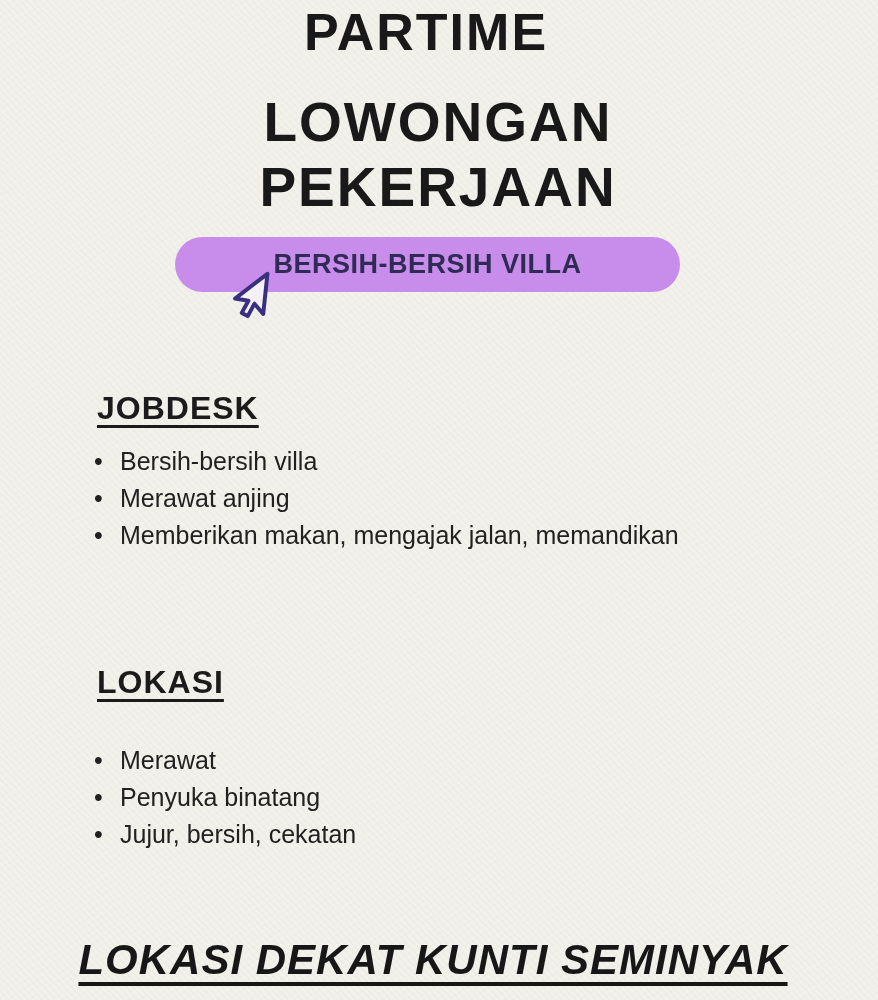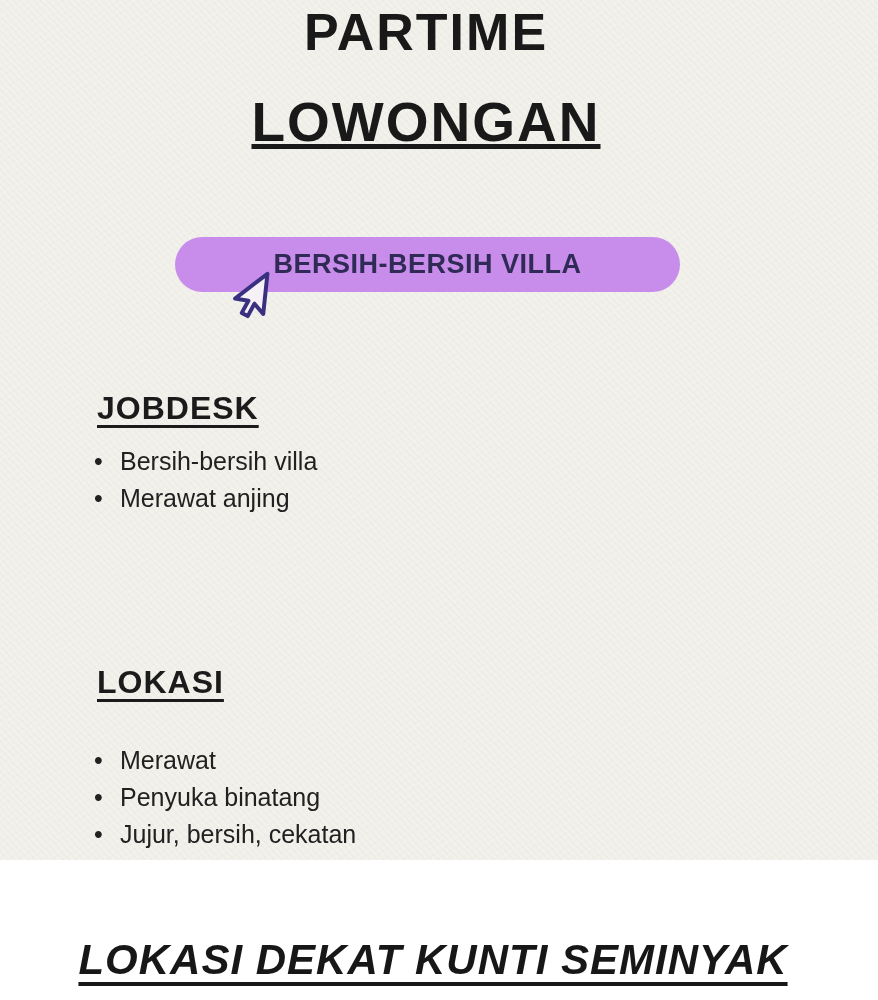--- a/index.html
+++ b/index.html
@@ -8,21 +8,21 @@
     width: 878px;
     height: 1000px;
     font-family: "Liberation Sans", sans-serif;
     color: #1c1c1c;
     overflow: hidden;
   }
 
   .poster {
     position: relative;
     width: 878px;
-    height: 860px;
+    height: 1000px;
     background-color: #f2f1eb;
     
     background-image:
       repeating-linear-gradient(47deg, rgba(120,110,90,0.028) 0 2px, rgba(255,255,255,0) 2px 5px),
       repeating-linear-gradient(-33deg, rgba(120,110,90,0.022) 0 1px, rgba(255,255,255,0) 1px 6px);
   }
 
   
   .title-top {
     position: absolute;
@@ -32,29 +32,28 @@
     text-align: center;
     font-size: 52px;
     font-weight: 900;
     letter-spacing: 2px;
     color: #191919;
   }
 
   .title-main {
     position: absolute;
     top: 90px;
-    left: 0;
+    left: 12px;
     width: 852px;
     text-align: center;
     font-size: 55px;
     font-weight: 900;
     letter-spacing: 2px;
     line-height: 65px;
     color: #191919;
-    text-decoration: underline;
   }
 
   
   .badge {
     position: absolute;
     top: 237px;
     left: 175px;
     width: 505px;
     height: 55px;
     background: #c88dea;
@@ -141,36 +140,38 @@
 </style>
 </head>
 <body>
 
 <div class="poster">
 
   <div class="title-top">PARTIME</div>
 
   <div class="title-main">
     <div>LOWONGAN</div>
+    <div>PEKERJAAN</div>
   </div>
 
   <div class="badge">
     <span class="badge-label">BERSIH-BERSIH VILLA</span>
     <span class="cursor-icon">
       <svg width="56" height="60" viewBox="0 0 24 24" aria-hidden="true">
         <path d="M19 3 L19 20.3 L14.8 16.3 L12.5 21.9 L9.8 20.8 L12.1 15.3 L6.3 15 Z" fill="#f6f1f6" stroke="#3a3080" stroke-width="1.7" stroke-linejoin="round" transform="rotate(6 12 12)"></path>
       </svg>
     </span>
   </div>
 
   <div class="section-heading heading-jobdesk">JOBDESK</div>
 
   <ul class="bullet-list list-jobdesk">
     <li>Bersih-bersih villa</li>
     <li>Merawat anjing</li>
+    <li>Memberikan makan, mengajak jalan, memandikan</li>
   </ul>
 
   <div class="section-heading heading-syarat">LOKASI</div>
 
   <ul class="bullet-list list-syarat">
     <li>Merawat</li>
     <li>Penyuka binatang</li>
     <li>Jujur, bersih, cekatan</li>
   </ul>
 

